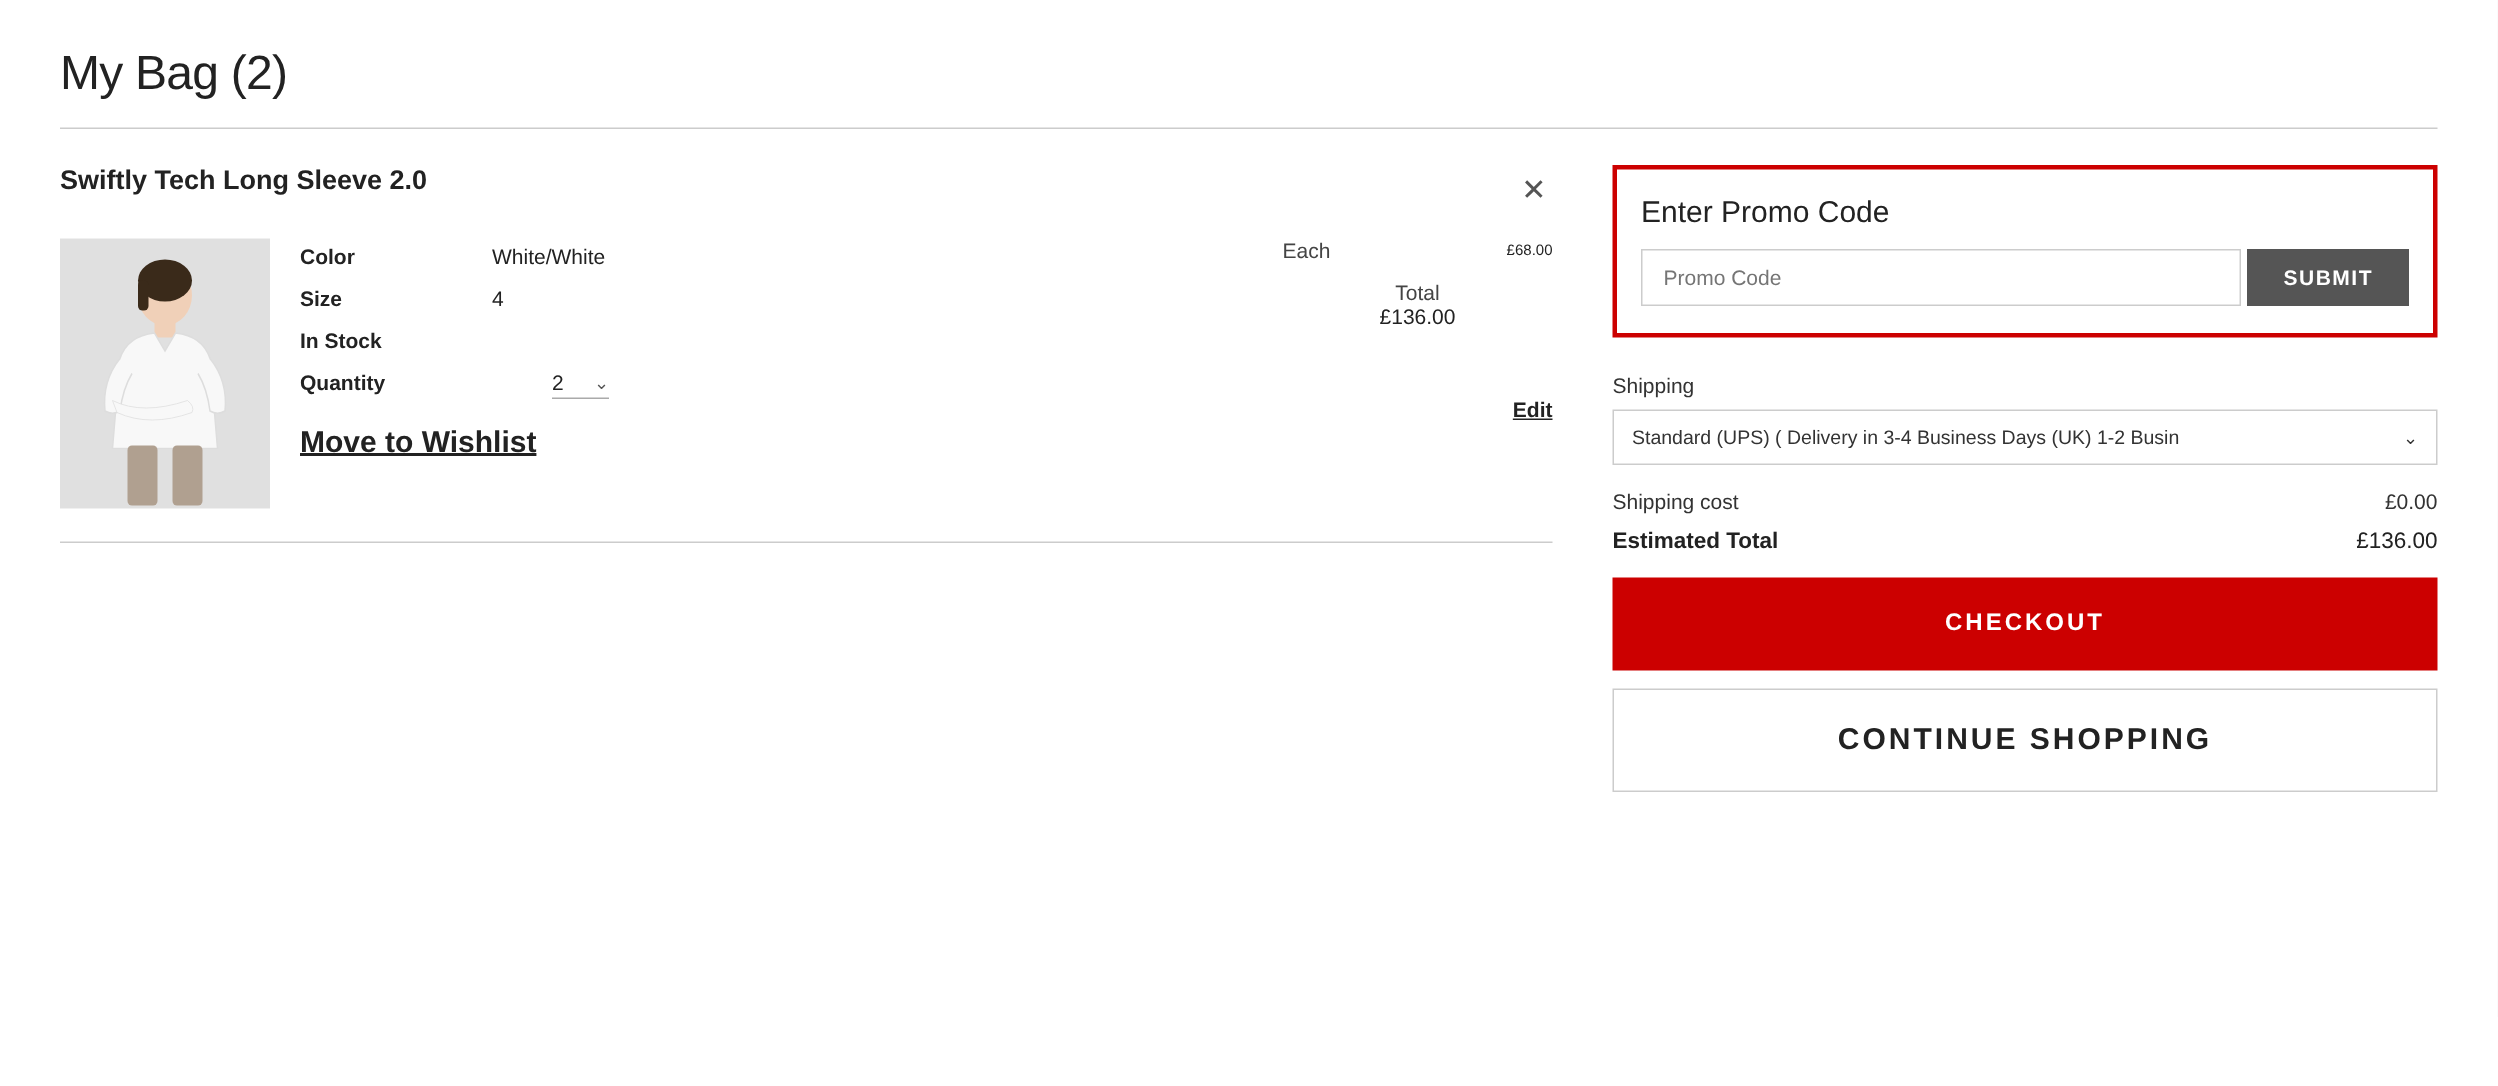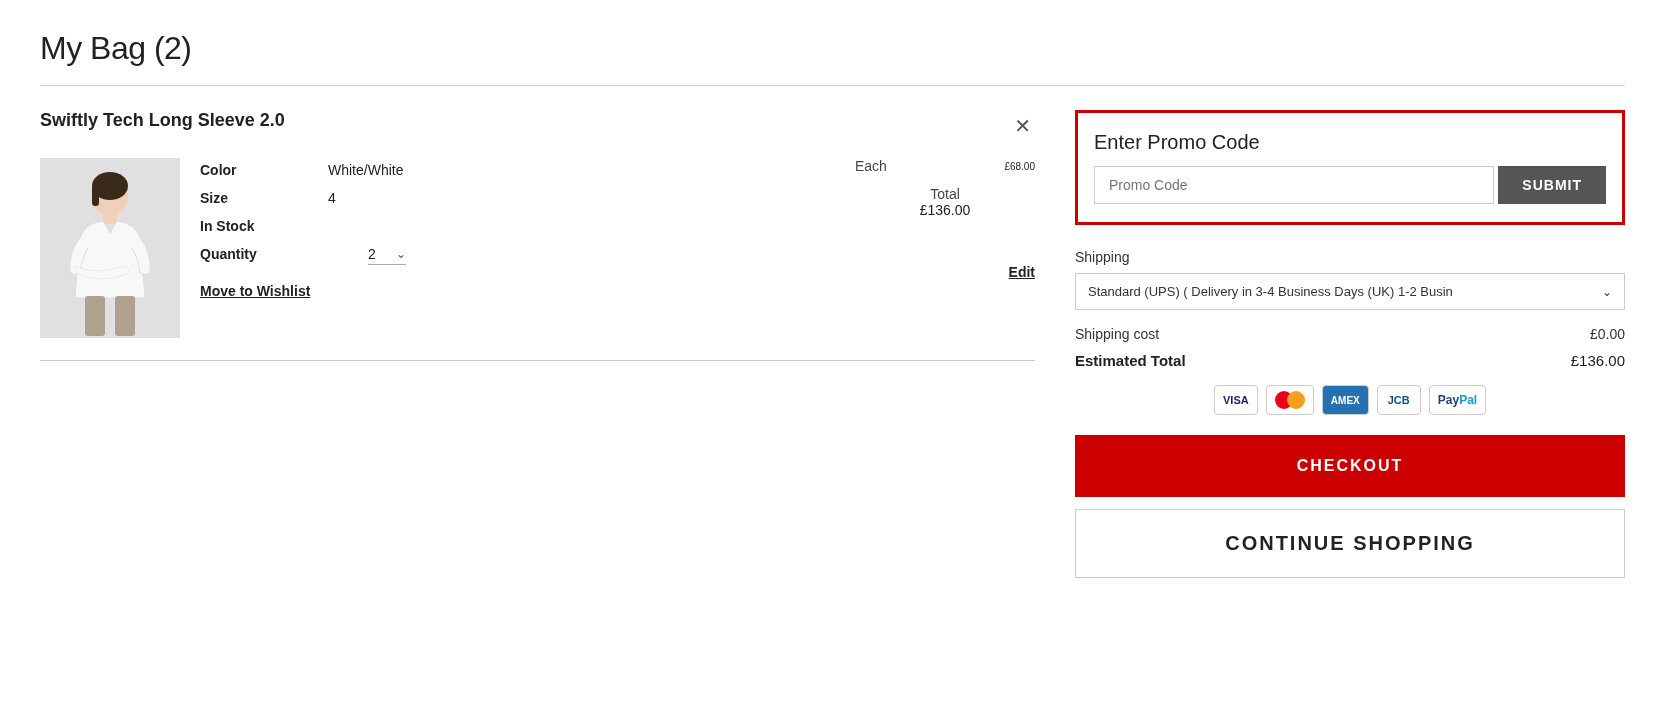--- a/index.html
+++ b/index.html
@@ -124,21 +124,21 @@
     }
     .qty-value {
       font-size: 14px;
       min-width: 20px;
     }
     .chevron-down {
       font-size: 12px;
       color: #555;
     }
     .wishlist-link {
-      font-size: 14px;
+      font-size: 20px;
       font-weight: 700;
       text-decoration: underline;
       color: #222;
       cursor: pointer;
       background: none;
       border: none;
       padding: 0;
     }
     .price-row {
       display: flex;
@@ -445,41 +445,20 @@
       <div class="cost-row">
         <span class="cost-label">Shipping cost</span>
         <span class="cost-value">£0.00</span>
       </div>
 
       <div class="estimated-total-row">
         <span class="est-label">Estimated Total</span>
         <span class="est-value">£136.00</span>
       </div>
 
-      <div class="payment-icons">
-        <div class="payment-icon visa-icon">
-          <strong>VISA</strong>
-        </div>
-        <div class="payment-icon" style="background:#fff; border:1px solid #ccc;">
-          <div class="mastercard-wrapper">
-            <span class="mc-circle-left"></span>
-            <span class="mc-circle-right"></span>
-          </div>
-        </div>
-        <div class="payment-icon amex-icon">
-          <span>AMEX</span>
-        </div>
-        <div class="payment-icon jcb-icon" style="color:#00539a; font-weight:700;">
-          <span>JCB</span>
-        </div>
-        <div class="payment-icon paypal-icon">
-          <span style="color:#253b80; font-weight:700; font-size:12px;">Pay</span>
-            <span style="color:#179bd7; font-weight:700; font-size:12px;">Pal</span>
-        </div>
-      </div>
 
       <button class="checkout-btn">CHECKOUT</button>
 
       <button class="continue-btn">CONTINUE SHOPPING</button>
 
     </div>
   </div>
 </div>
 
 </body></html>

